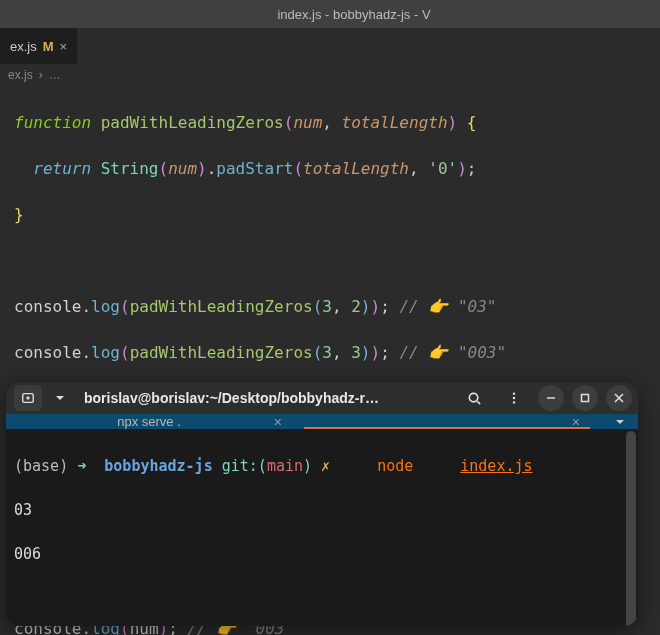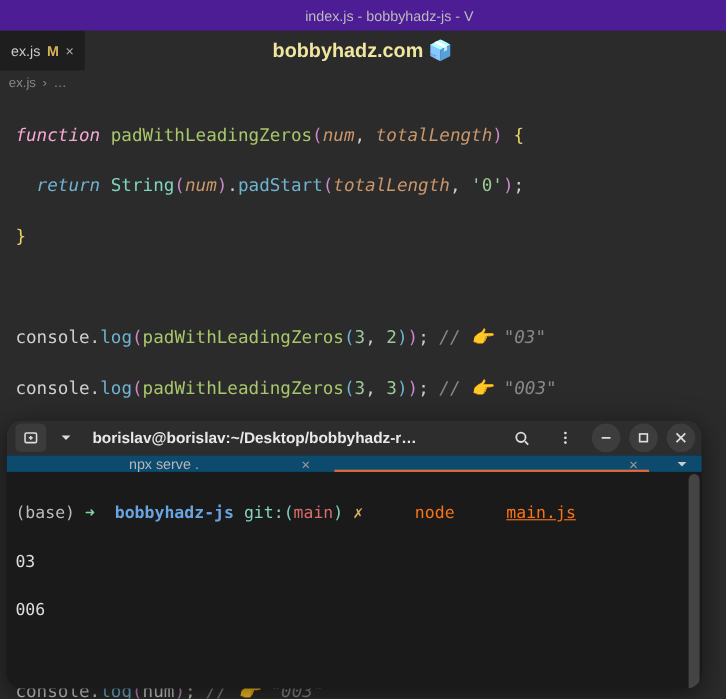--- a/index.html
+++ b/index.html
@@ -9,21 +9,21 @@
     background: #2b2b2b;
     font-family: 'Consolas', 'Monaco', monospace;
     font-size: 15px;
     color: #ccc;
     overflow: hidden;
     position: relative;
   }
   
   .title-bar {
     height: 28px;
-    background: #4c1d95;
+    background: #404040;
     display: flex;
     align-items: center;
     justify-content: center;
     color: #bbb;
     font-size: 13px;
     font-family: -apple-system, 'Segoe UI', sans-serif;
     padding-left: 48px;
   }
   
   .tab-row {
@@ -69,21 +69,21 @@
     font-family: -apple-system, 'Segoe UI', sans-serif;
   }
   
   .code {
     padding: 2px 14px;
     line-height: 23px;
     font-size: 16px;
     white-space: pre;
     color: #ccc;
   }
-  .kw { color: #f9a8d4; font-style: italic; }
+  .kw { color: #84cc16; font-style: italic; }
   .kw2 { color: #6fb3d2; font-style: italic; }
   .fn { color: #a8c66c; }
   .fnCall { color: #6fb3d2; margin-top: 36px; }
   .param { color: #c9976a; font-style: italic; }
   .punc { color: #ccc; }
   .brace { color: #e8d66b; }
   .paren { color: #cc88cc; }
   .paren2 { color: #6fb3d2; }
   .num { color: #99cc99; }
   .str { color: #99cc99; }
@@ -231,24 +231,20 @@
 <div class="title-bar">
   <span>index.js - bobbyhadz-js - V</span>
 </div>
 
 <div class="tab-row">
   <div class="editor-tab">
     <span>ex.js</span>
     <span class="mod">M</span>
     <span class="close">×</span>
   </div>
-  <div class="overlay-title">
-    <span>bobbyhadz.com</span>
-    <span class="cube">📦</span>
-  </div>
 </div>
 
 <div class="breadcrumb">
   <span>ex.js</span>
   <span>›</span>
   <span>…</span>
 </div>
 
 <div class="code">
 <div><span class="kw">function</span> <span class="fn">padWithLeadingZeros</span><span class="paren">(</span><span class="param">num</span><span class="punc">,</span> <span class="param">totalLength</span><span class="paren">)</span> <span class="brace">{</span></div>
@@ -320,21 +316,21 @@
     <div class="term-tab active">
       <span class="close">×</span>
     </div>
     <div class="term-tab-dd">
       <svg width="10" height="10" viewBox="0 0 10 10" fill="#ccc">
           <path d="M1 3l4 4 4-4z"></path>
         </svg>
     </div>
   </div>
   <div class="term-body">
-<div><span class="base">(base)</span> <span class="arrow">➜</span>  <span class="dir">bobbyhadz-js</span> <span class="git">git:(</span><span class="branch">main</span><span class="git">)</span> <span class="cross">✗</span> <span class="cmd">node</span> <span class="cmd underline">main.js</span></div>
+<div><span class="base">(base)</span> <span class="arrow">➜</span>  <span class="dir">bobbyhadz-js</span> <span class="git">git:(</span><span class="branch">main</span><span class="git">)</span> <span class="cross">✗</span> <span class="cmd">node</span> <span class="cmd underline">index.js</span></div>
 <div class="out">03</div>
 <div class="out">006</div>
 
 
 
     <div class="scrollbar"></div>
   </div>
 </div>
 
 </body></html>

